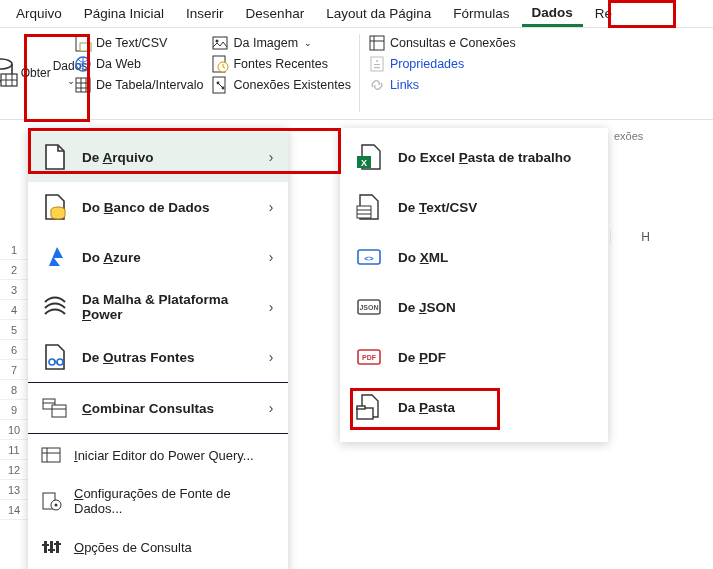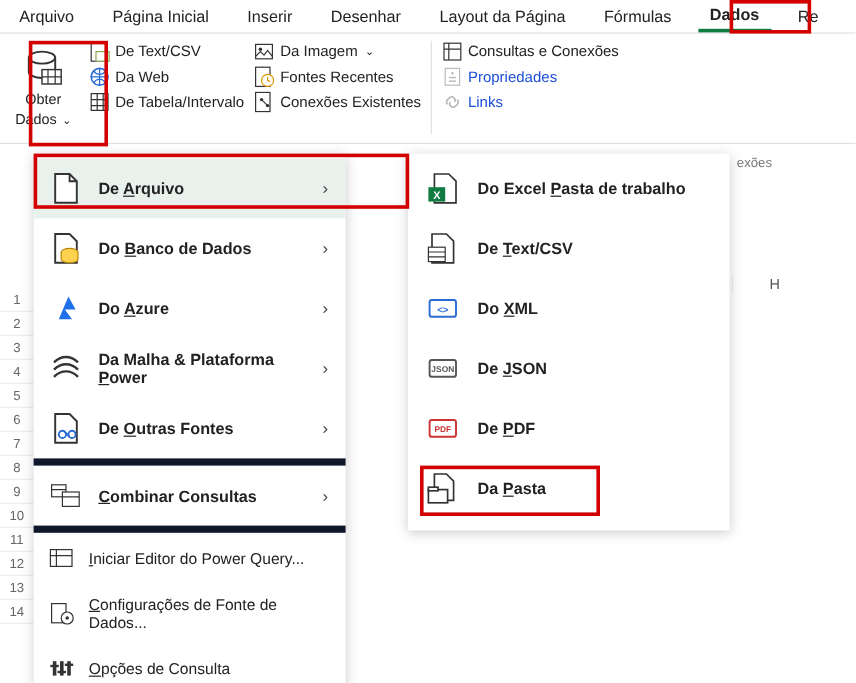--- a/index.html
+++ b/index.html
@@ -14,21 +14,21 @@
     overflow: hidden;
     position: relative;
   }
   
   .menubar {
     display: flex;
     align-items: center;
     height: 28px;
     border-bottom: 1px solid #e1e1e1;
     padding-left: 6px;
-    gap: 12px;
+    gap: 2px;
   }
   .menubar .item {
     padding: 4px 10px 4px 10px;
     font-size: 13.5px;
     cursor: default;
   }
   .menubar .item.active {
     border-bottom: 3px solid #107c41;
     font-weight: 600;
   }
@@ -37,21 +37,21 @@
     display: flex;
     align-items: flex-start;
     padding: 6px 6px 2px 6px;
     border-bottom: 1px solid #e1e1e1;
     gap: 8px;
     height: 92px;
   }
   .vgroup { display: flex; flex-direction: column; gap: 3px; }
   .hline  { display: flex; align-items: center; gap: 4px; font-size: 12.5px; cursor: default; white-space: nowrap; }
   .obter {
-    display: flex; flex-direction: column; align-items: center; justify-content: center;
+    display: flex; flex-direction: row; align-items: center; justify-content: center;
     width: 60px; height: 78px; gap: 2px; font-size: 12px; text-align: center;
   }
   .divider { width: 1px; background: #e1e1e1; height: 78px; }
   .atualizar { display: flex; flex-direction: column; align-items: center; width: 68px; height: 78px; gap: 2px; font-size: 12px; justify-content: center;}
   .greyed { color: #1d4ed8; }
   .caret { font-size: 9px; margin-left: 2px; }
   
   .menu1 {
     position: absolute;
     left: 28px; top: 128px;
@@ -60,21 +60,21 @@
     box-shadow: 0 2px 10px rgba(0,0,0,.2);
     padding: 4px 0 8px 0;
     z-index: 5;
   }
   .menu1 .mitem {
     display: flex; align-items: center;
     padding: 10px 10px 10px 12px;
     gap: 12px;
     cursor: default;
   }
-  .menu1 .mitem.sep { border-top: 6px solid #0f172a; }
+  .menu1 .mitem.sep { border-top: 1px solid #0f172a; }
   .menu1 .mitem .label { flex: 1; font-weight: 700; font-size: 13.5px; }
   .menu1 .mitem .label.thin { font-weight: 400; font-size: 13px; }
   .menu1 .mitem .chev { width: 14px; text-align: center; color: #444; font-size: 14px; }
   .menu1 .mitem.hover { background: #e8f1ec; }
   
   .menu2 {
     position: absolute;
     left: 340px; top: 128px;
     width: 268px;
     background: #fff;

